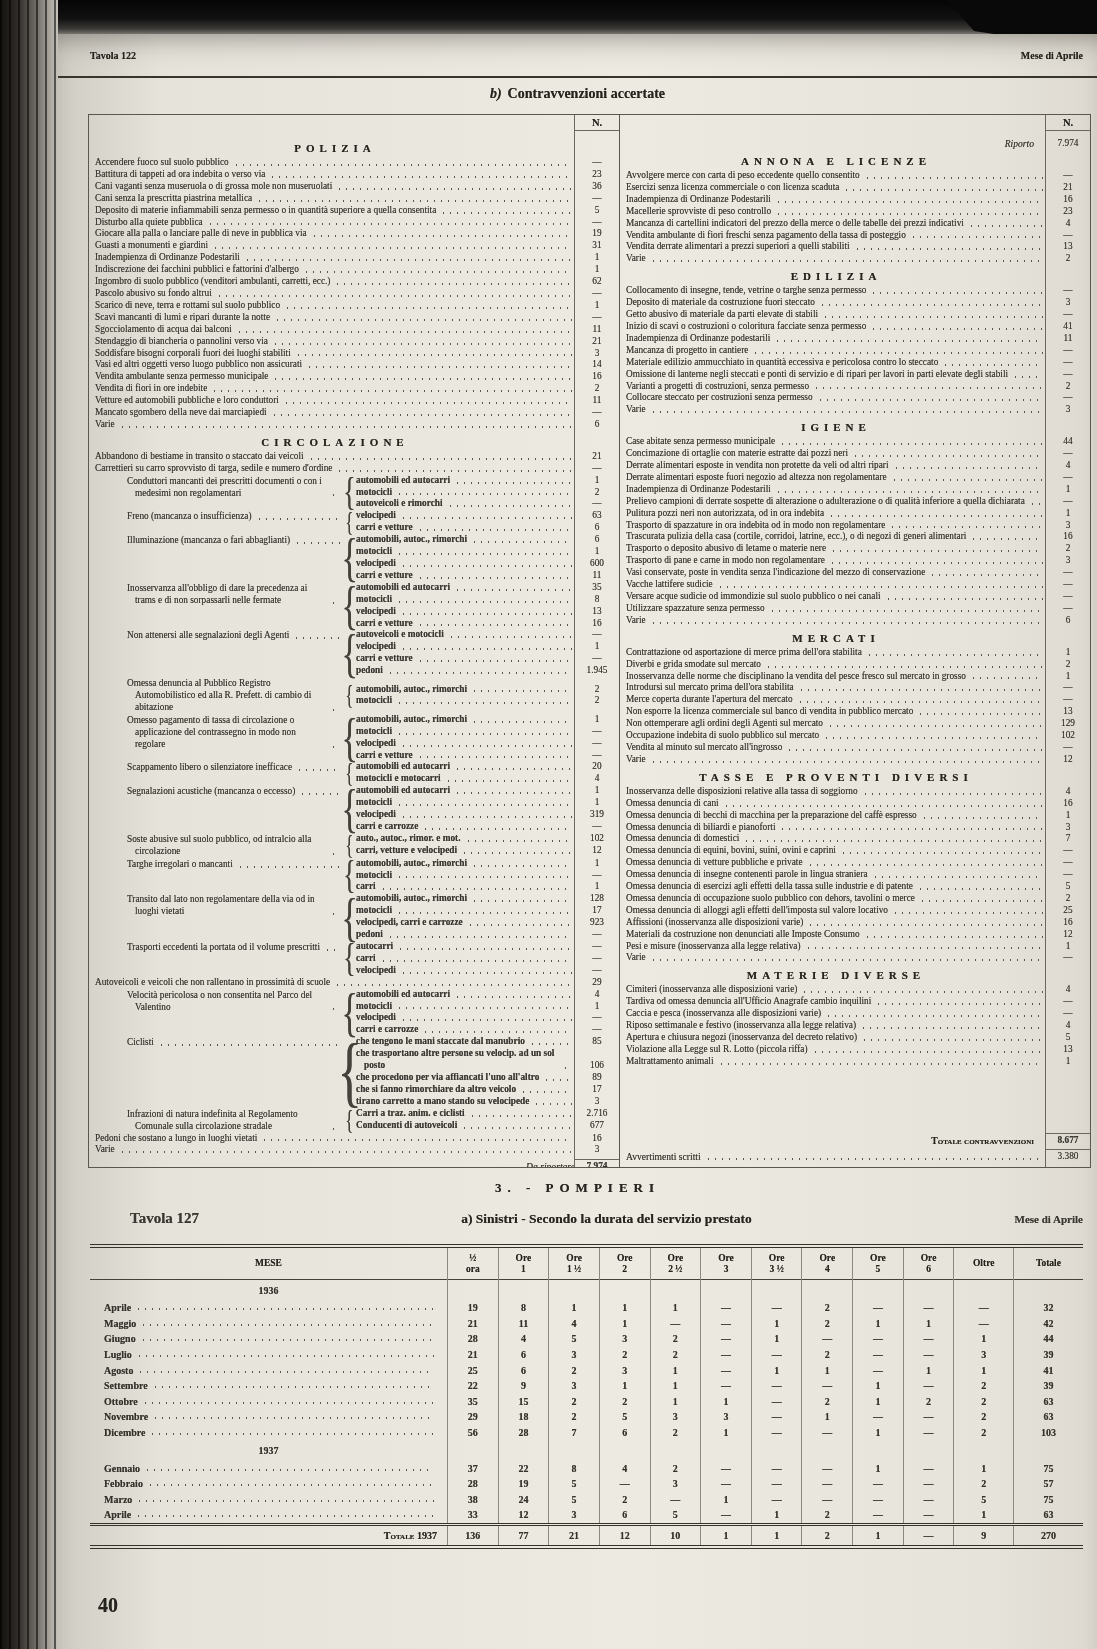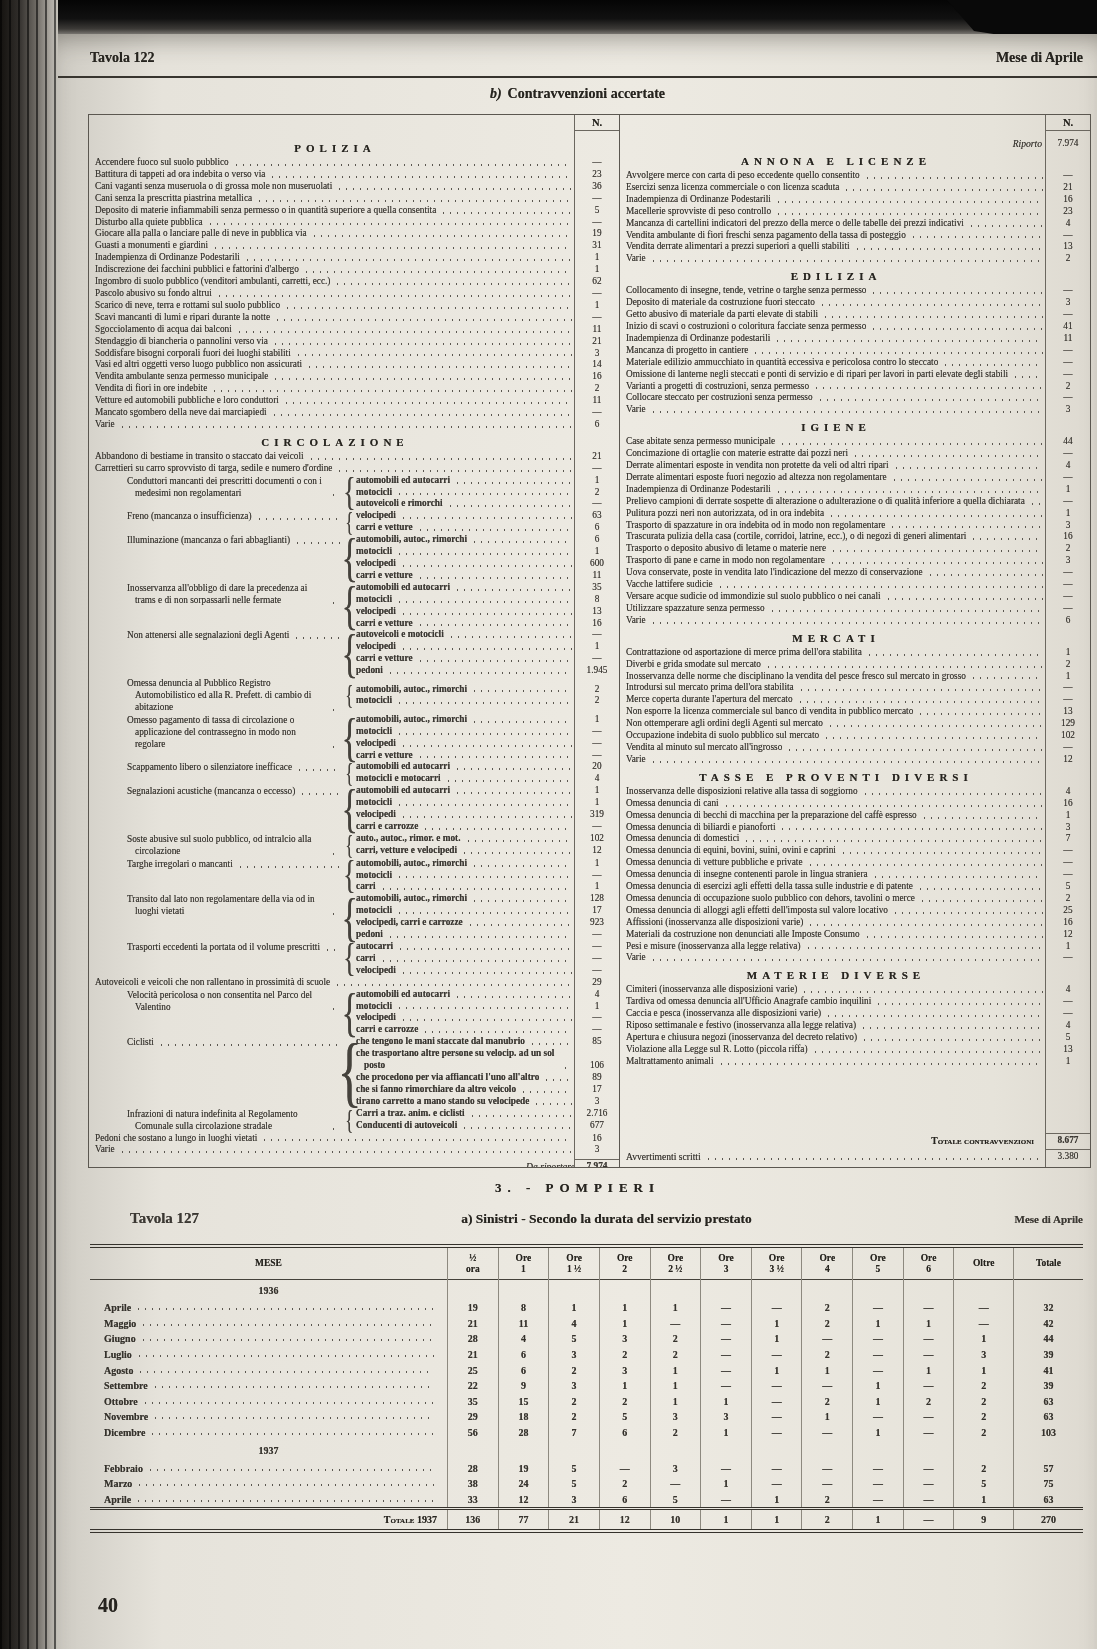--- a/index.html
+++ b/index.html
@@ -18,21 +18,21 @@
     background:
       repeating-linear-gradient(90deg,rgba(0,0,0,.55) 0 2px,rgba(0,0,0,0) 2px 9px),
       linear-gradient(90deg,#14120f 0%,#2e2b28 30%,#6e6a64 62%,#a8a49d 85%,#c6c3bb 100%);}
   .sheet{position:absolute;left:58px;top:34px;right:0;bottom:0;
     background:linear-gradient(90deg,#cfccc4 0%,#e6e3db 10%,#edeae2 55%,#e6e3da 90%,#ddd9d0 100%);
     box-shadow:inset 0 18px 30px -18px rgba(40,36,30,.55);}
   .sheet *{text-shadow:0 0 .5px rgba(55,50,44,.65);}
 
   
   .hdr{position:absolute;top:16px;left:32px;right:14px;display:flex;justify-content:space-between;
-    font-weight:bold;font-size:14px;color:#26241f;}
+    font-weight:bold;font-size:10px;color:#26241f;}
   .hdr-rule{position:absolute;top:42px;left:0;right:0;border-top:2px solid #38352f;
     box-shadow:0 2px 0 -1px #5b5750;}
   .title{position:absolute;top:52px;left:0;right:0;text-align:center;
     font-size:14px;font-weight:bold;color:#26241f;}
   .title .b-ital{font-style:italic;font-weight:bold;margin-right:6px;}
 
   
   .cols{position:absolute;top:80px;left:30px;right:6px;height:1052px;display:flex;
     border-top:1.5px solid #5b5750;border-bottom:1.5px solid #5b5750;}
   .col{position:relative;display:flex;flex-direction:column;overflow:hidden;padding:0 0 2px 6px;}
@@ -53,21 +53,21 @@
   .val{width:44px;flex:none;text-align:center;font-size:9.3px;}
   .grp{display:flex;align-items:center;}
   .glabel{width:248px;flex:none;font-size:9.3px;line-height:11.9px;display:flex;align-items:flex-end;align-self:flex-start;padding-top:1px;}
   .glabel .t{padding-left:8px;text-indent:-8px;margin-left:32px;}
   .gbrace{flex:none;width:13px;display:flex;align-items:center;justify-content:center;
     color:#45423c;font-weight:400;overflow:visible;}
   .gbrace span{display:block;line-height:.78;transform:scaleX(.65);}
   .gsubs{flex:1;min-width:0;}
   .gsubs .t{font-weight:bold;}
   .riporto,.tot,.avv,.foot{display:flex;align-items:flex-end;font-size:9.6px;line-height:13px;flex:none;}
-  .riporto .txt{flex:1;text-align:right;font-style:italic;padding-right:4px;}
+  .riporto .txt{flex:1;text-align:right;font-style:italic;padding-right:12px;}
   .foot{margin-top:auto;padding-top:3px;}
   .foot .txt{flex:1;text-align:right;font-style:italic;padding-right:0;}
   .foot .val,.tot .val{border-top:1px solid #6b675f;font-weight:bold;}
   .tot{margin-top:auto;align-items:flex-end;}
   .tot .txt{flex:1;text-align:right;font-variant:small-caps;font-weight:bold;padding-right:12px;color:#26241f;}
   .avv{margin-top:2px;padding-bottom:2px;}
   .avv .val{border-top:1px solid #6b675f;}
 
   
   .pomp-title{position:absolute;top:1146px;left:0;right:0;text-align:center;
@@ -1075,21 +1075,21 @@
         </div>
         <div class="row">
           <span class="txt">
             <span class="t">Trasporto di pane e carne in modo non regolamentare</span>
             <span class="leader"></span>
           </span>
           <span class="val">3</span>
         </div>
         <div class="row">
           <span class="txt">
-            <span class="t">Uova conservate, poste in vendita lato l'indicazione del mezzo di conservazione</span>
+            <span class="t">Vasi conservate, poste in vendita senza l'indicazione del mezzo di conservazione</span>
             <span class="leader"></span>
           </span>
           <span class="val">—</span>
         </div>
         <div class="row">
           <span class="txt">
             <span class="t">Vacche lattifere sudicie</span>
             <span class="leader"></span>
           </span>
           <span class="val">—</span>
@@ -1638,20 +1638,40 @@
             <td></td>
             <td></td>
             <td></td>
             <td></td>
             <td></td>
             <td></td>
           </tr>
           <tr>
             <td class="mcell">
               <div class="mrow">
+                <span>Gennaio</span>
+                <span class="leader"></span>
+              </div>
+            </td>
+            <td>37</td>
+            <td>22</td>
+            <td>8</td>
+            <td>4</td>
+            <td>2</td>
+            <td>—</td>
+            <td>—</td>
+            <td>—</td>
+            <td>1</td>
+            <td>—</td>
+            <td>1</td>
+            <td>75</td>
+          </tr>
+          <tr>
+            <td class="mcell">
+              <div class="mrow">
                 <span>Febbraio</span>
                 <span class="leader"></span>
               </div>
             </td>
             <td>28</td>
             <td>19</td>
             <td>5</td>
             <td>—</td>
             <td>3</td>
             <td>—</td>

